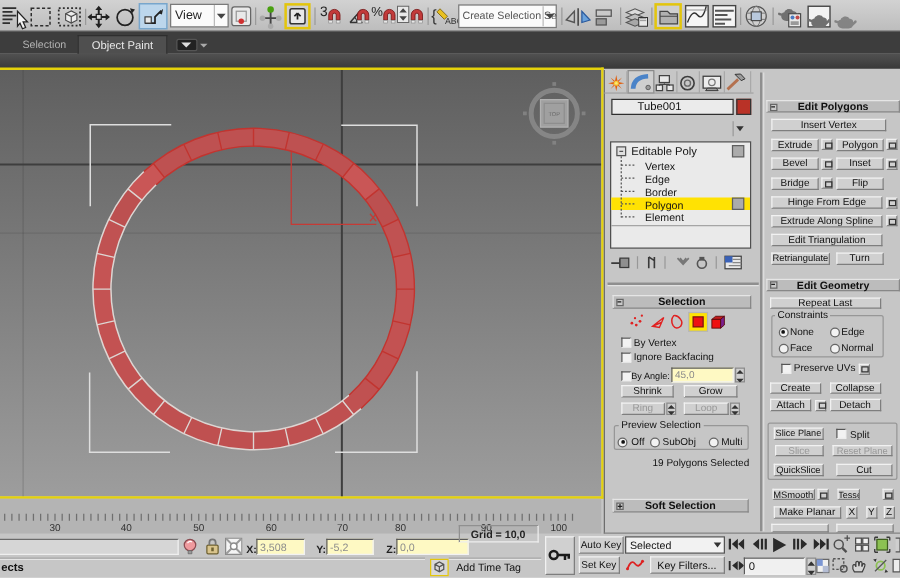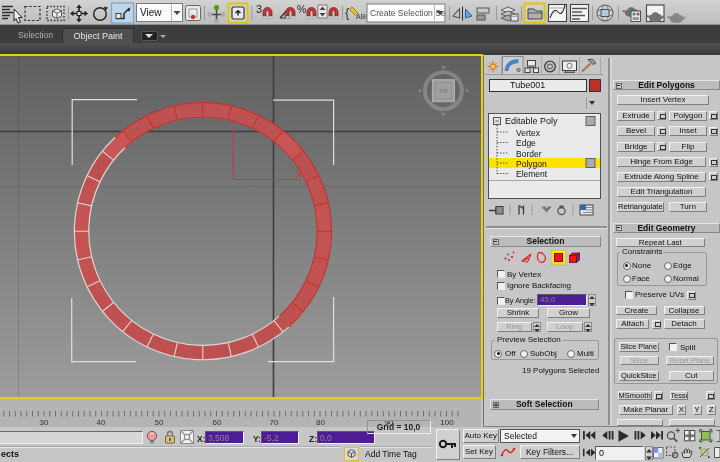--- a/index.html
+++ b/index.html
@@ -1,21 +1,21 @@
 <!DOCTYPE html>
 <html><head>
 <meta charset="utf-8">
 <style>
 html,body{margin:0;padding:0}
 #app{position:relative;width:720px;height:462px;overflow:hidden;background:#c6c6c6;font-family:"Liberation Sans",sans-serif;-webkit-font-smoothing:antialiased}
 .ab{position:absolute}
 .btn{position:absolute;background:#d0d0d0;border-top:1px solid #f1f1f1;border-left:1px solid #f1f1f1;border-right:1px solid #7e7e7e;border-bottom:1px solid #7e7e7e;font-size:8px;color:#111;text-align:center;overflow:hidden;box-sizing:border-box;line-height:1}
 .btn.dis{color:#989898}
 .hdr{position:absolute;background:#bcbcbc;border:1px solid #888;border-top-color:#e5e5e5;border-left-color:#e5e5e5;font-size:8.5px;font-weight:bold;color:#101010;text-align:center;box-sizing:border-box}
-.sbox{position:absolute;background:#4c1d95;border-top:1px solid #5a5a5a;border-left:1px solid #5a5a5a;border-bottom:1px solid #f2f2f2;border-right:1px solid #f2f2f2;box-sizing:border-box;overflow:hidden}
+.sbox{position:absolute;background:#fef9c3;border-top:1px solid #5a5a5a;border-left:1px solid #5a5a5a;border-bottom:1px solid #f2f2f2;border-right:1px solid #f2f2f2;box-sizing:border-box;overflow:hidden}
 .cb{position:absolute;width:8px;height:8px;background:#f2f2f2;border-top:1px solid #555;border-left:1px solid #555;border-bottom:1px solid #eee;border-right:1px solid #eee;box-sizing:border-box}
 .rad{position:absolute;width:8px;height:8px;background:#f2f2f2;border:1px solid #666;border-radius:50%;box-sizing:border-box}
 .lbl{position:absolute;font-size:8px;color:#111;white-space:nowrap;line-height:1}
 .opt{position:absolute;width:9px;height:9px;background:#d0d0d0;border-top:1px solid #f1f1f1;border-left:1px solid #f1f1f1;border-right:1px solid #7e7e7e;border-bottom:1px solid #7e7e7e;box-sizing:border-box}
 .opt i{position:absolute;left:1.5px;top:1.5px;width:4px;height:3px;border:1px solid #333;display:block}
 .spin{position:absolute;width:8px;background:#cfcfcf;border:1px solid #8a8a8a;box-sizing:border-box}
 .grp{position:absolute;border:1px solid #979797;border-radius:2px;box-sizing:border-box}
 .glbl{position:absolute;font-size:8px;color:#111;background:#c6c6c6;padding:0 2px;line-height:1;white-space:nowrap}
 </style>
 </head>

